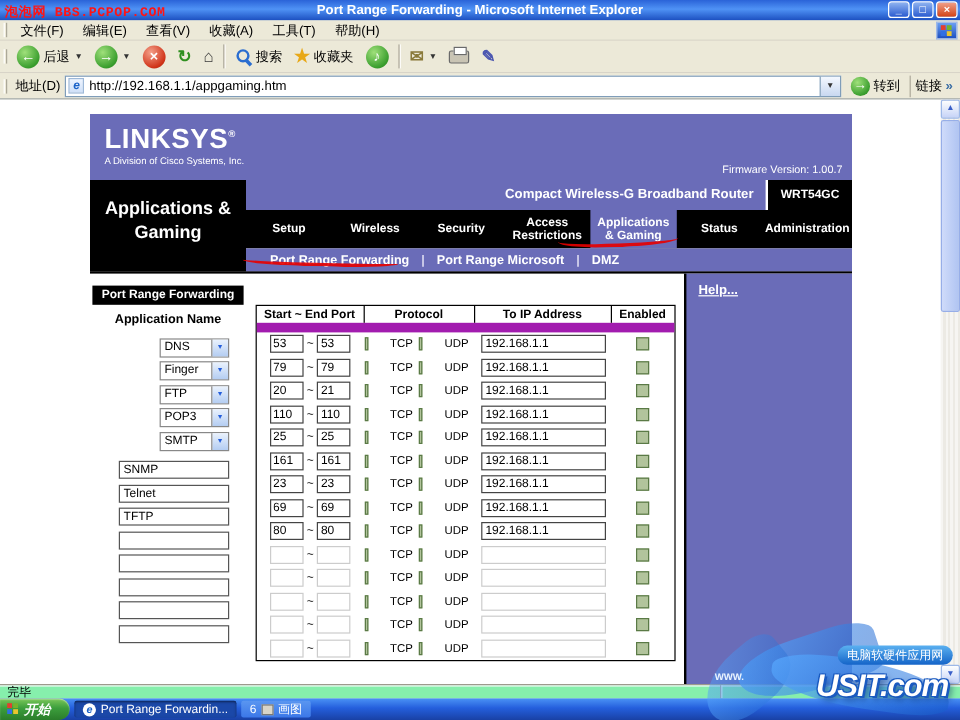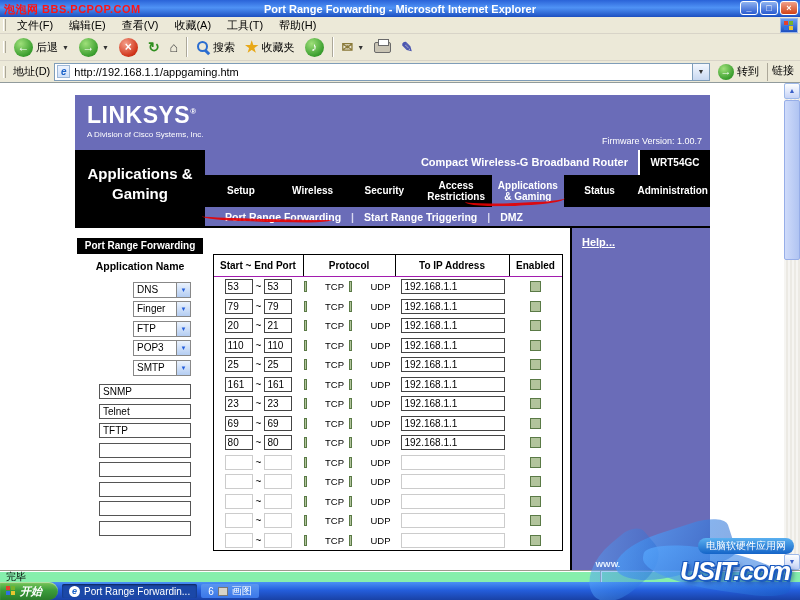--- a/index.html
+++ b/index.html
@@ -54,21 +54,21 @@
   .addr-input { flex:1; height:18px; background:#fff; border:1px solid #7f9db9; display:flex;
     align-items:center; gap:4px; padding-left:2px; }
   .addr-ico { width:13px; height:13px; background:linear-gradient(#eef4ff,#cfe0f8); border:1px solid #9db8d8;
     color:#1c63c8; font-size:10px; font-weight:bold; font-style:italic; text-align:center; line-height:11px; }
   .addr-drop { margin-left:auto; width:17px; height:16px; background:linear-gradient(#f4f8ff,#c8d8f0);
     border-left:1px solid #7f9db9; font-size:7px; text-align:center; line-height:16px; color:#333; }
   .go-btn { display:flex; align-items:center; gap:3px; padding:0 4px; }
   .go-circ { display:inline-block; width:16px; height:16px; border-radius:50%; color:#fff; text-align:center;
     line-height:15px; font-size:11px; font-weight:bold;
     background:radial-gradient(circle at 35% 30%, #9fe07a, #3a9e2e 70%, #237a1c); }
-  .links-zone { display:flex; align-items:center; gap:3px; padding:0 4px; border-left:1px solid #aca899; height:18px;flex-direction:column; }
+  .links-zone { display:flex; align-items:center; gap:3px; padding:0 4px; border-left:1px solid #aca899; height:18px; }
   .chev { color:#3a6ea5; font-weight:bold; }
 
   
   .viewport { position:absolute; top:83px; left:0; width:800px; height:487px; background:#fff; overflow:hidden; }
   .scrollbar { position:absolute; right:0; top:0; width:16px; height:487px;
     background:repeating-linear-gradient(90deg,#f6f5f2 0 2px,#eceae4 2px 4px); }
   .sb-btn { position:absolute; left:0; width:16px; height:16px; background:linear-gradient(#fdfefe,#c6d3f7);
     border:1px solid #9db8e8; border-radius:2px; font-size:7px; color:#3a5fc8; text-align:center; line-height:14px; }
   .sb-btn.up { top:0; } .sb-btn.down { bottom:0; }
   .sb-thumb { position:absolute; left:0; top:17px; width:16px; height:160px;
@@ -109,21 +109,21 @@
   .item-slot { height:19.5px; display:flex; align-items:flex-end; justify-content:flex-end; padding-right:14px; }
   .mini-select { width:58px; height:16px; border:1px solid #888; background:#fff; display:flex; font-size:10px; }
   .ms-val { flex:1; padding:1px 0 0 3px; overflow:hidden; }
   .ms-btn { width:14px; background:linear-gradient(#eaf2fd,#b4cdf2); border-left:1px solid #888;
     font-size:6px; text-align:center; line-height:14px; color:#245edc; }
   .side-in { width:92px; height:15px; border:1px solid #555; font-size:10px; padding-left:3px;
     font-family:"Liberation Sans",sans-serif; }
 
   .main { flex:1; }
   .ptable { width:350px; margin:26px auto 0; border:1px solid #000; font-size:10px; }
-  .thead { display:flex; height:22px; border-bottom:1px solid #a21caf; font-weight:bold; }
+  .thead { display:flex; height:22px; border-bottom:8px solid #a21caf; font-weight:bold; }
   .th { display:flex; align-items:center; justify-content:center; border-right:1px solid #000; }
   .th:last-child { border-right:none; }
   .c1 { width:90px; } .c2 { width:92px; } .c3 { width:114px; } .c4 { width:52px; }
   .trow { display:flex; height:19.5px; align-items:center; }
   .cell { display:flex; align-items:center; justify-content:center; }
   .pin { width:28px; height:15px; border:1px solid #444; font-size:10px; padding-left:2px;
     font-family:"Liberation Sans",sans-serif; }
   .tld { margin:0 3px; }
   .ipin { width:104px; height:15px; border:1px solid #444; font-size:10px; padding-left:3px;
     font-family:"Liberation Sans",sans-serif; }
@@ -151,21 +151,21 @@
     font-weight:bold; font-style:italic; font-size:11px; box-shadow:inset 0 1px 1px rgba(255,255,255,.5); }
   .task-btn { height:14px; margin-left:4px; padding:0 7px; display:flex; align-items:center; gap:4px;
     background:linear-gradient(#5a96f0,#3b77e8); border-radius:2px; color:#fff; font-size:10px; white-space:nowrap; }
   .task-btn.active { background:#1b48a8; box-shadow:inset 0 1px 2px rgba(0,0,0,.5); }
   .e-ico { display:inline-block; width:11px; height:11px; border-radius:50%; background:#fff; color:#1c63c8;
     font-size:9px; font-weight:bold; font-style:italic; text-align:center; line-height:11px; }
   .paint-ico { display:inline-block; width:10px; height:9px; background:#d8d4c8; border:1px solid #777; }
 
   
   .wm-top { position:absolute; left:4px; top:2px; z-index:100; color:#ff1414; font-weight:bold;
-    font-size:11px; letter-spacing:.5px; }
+    font-size:11px; letter-spacing:.5px;font-family:Liberation Mono, monospace; }
   .anno { position:absolute; z-index:50; border-bottom:3px solid #e80000; border-radius:50%; opacity:.9; }
   .anno1 { left:465px; top:194px; width:100px; height:12px; transform:rotate(-2deg); }
   .anno2 { left:202px; top:212px; width:130px; height:10px; transform:rotate(1.5deg); border-radius:40%; }
   .wm-bottom { position:absolute; right:0; bottom:0; width:215px; height:70px; z-index:60; pointer-events:none; }
   .wm-wing { position:absolute; background:linear-gradient(135deg, rgba(90,170,255,.75), rgba(20,90,200,.5)); }
   .w1 { width:120px; height:46px; right:66px; top:0; transform:rotate(-18deg); border-radius:60% 40% 20% 80%; }
   .w2 { width:150px; height:40px; right:8px; top:20px; transform:rotate(8deg); border-radius:40% 70% 30% 60%; }
   .w3 { width:80px; height:50px; right:138px; top:12px; transform:rotate(-40deg); opacity:.7;
     border-radius:70% 30% 50% 50%; }
   .wm-site { position:absolute; right:6px; top:8px; background:linear-gradient(#5ab0f0,#1464c8); color:#fff;
@@ -289,21 +289,21 @@
           <div class="tab">Wireless</div>
           <div class="tab">Security</div>
           <div class="tab">Access Restrictions</div>
           <div class="tab active">Applications &amp; Gaming</div>
           <div class="tab">Status</div>
           <div class="tab">Administration</div>
         </div>
         <div class="subtabs">
           <span class="subtab">Port Range Forwarding</span>
           <span class="sub-sep">|</span>
-          <span class="subtab">Start Range Triggering</span>
+          <span class="subtab">Port Range Microsoft</span>
           <span class="sub-sep">|</span>
           <span class="subtab">DMZ</span>
         </div>
       </div>
     </div>
 
     <div class="content">
       <div class="leftcol">
         <div class="pbar">Port Range Forwarding</div>
         <div class="applabel">Application Name</div>

